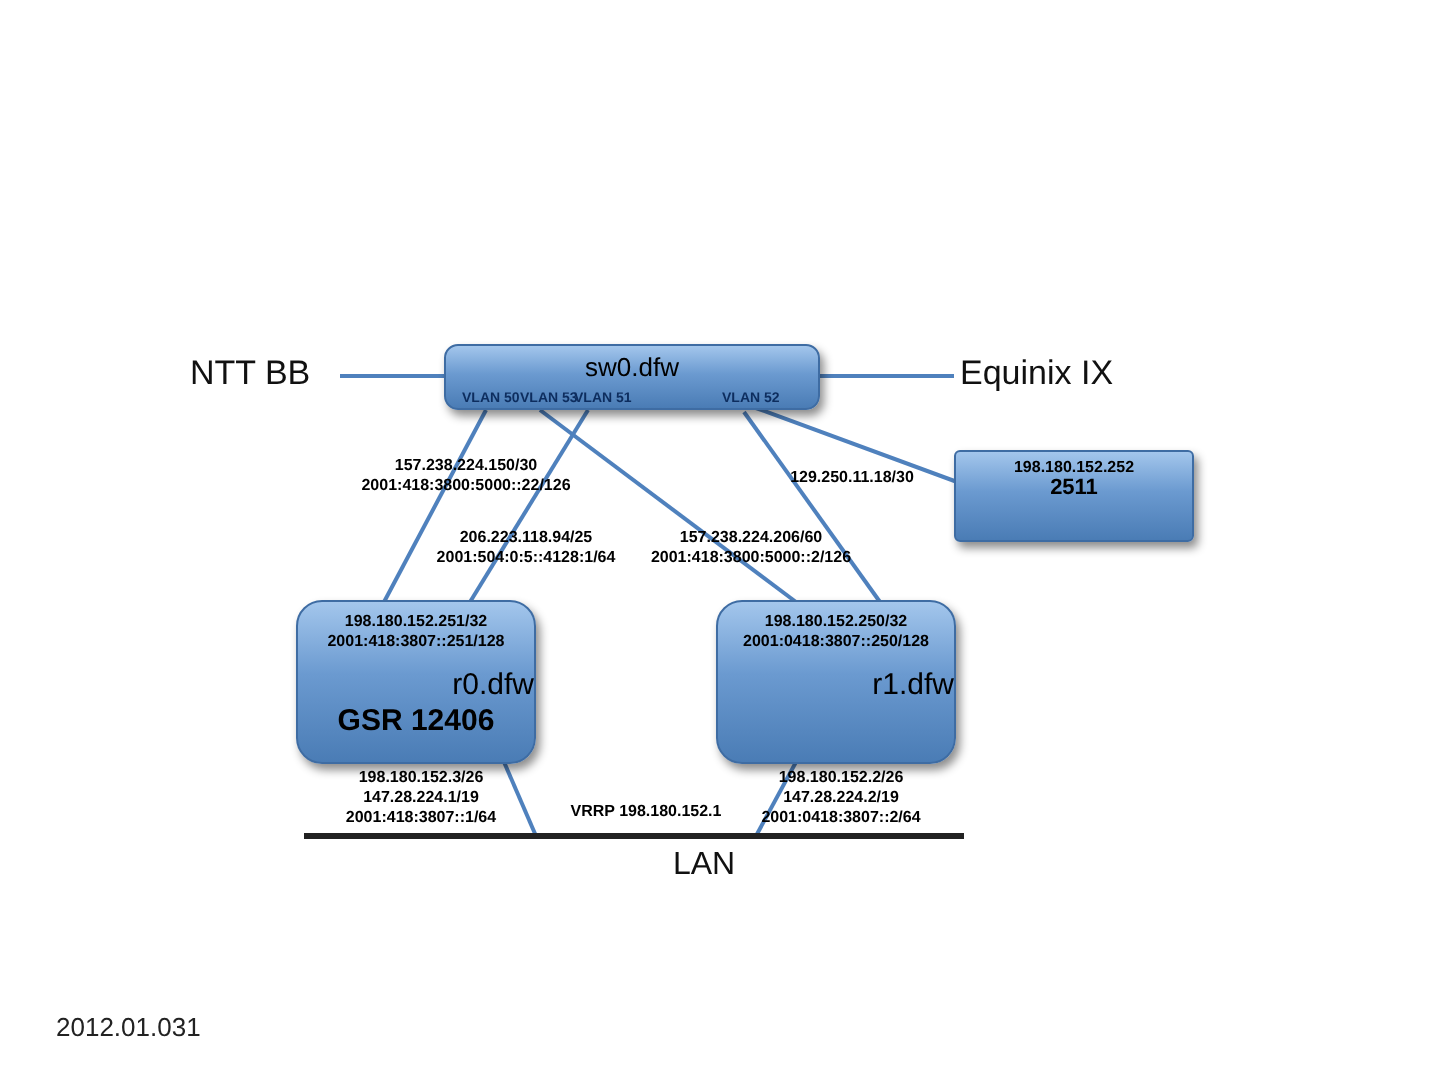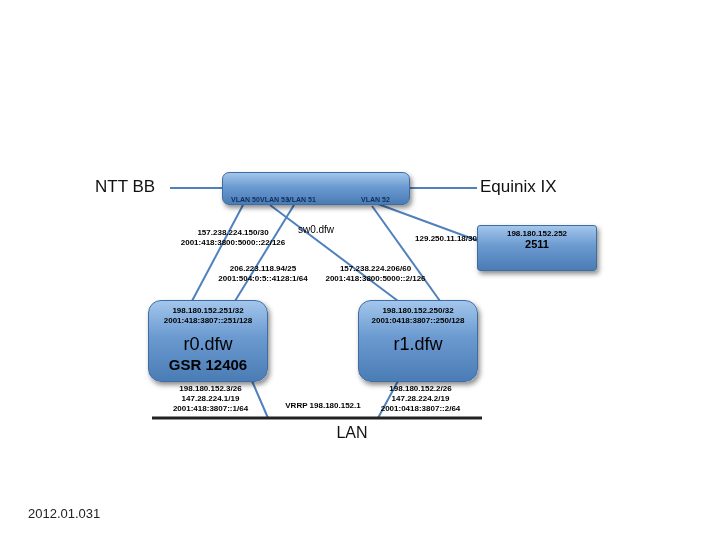--- a/index.html
+++ b/index.html
@@ -15,37 +15,37 @@
   .wires { position:absolute; top:0; left:0; width:720px; height:540px; }
   .endlabel { position:absolute; font-size:17px; color:#111; white-space:nowrap; }
   .ntt { left:95px; top:177px; }
   .equinix { left:480px; top:177px; }
   .box {
     position:absolute; text-align:center; color:#000;
     background:linear-gradient(180deg,#a3c6ec 0%, #6b9ad0 45%, #4a7cb5 100%);
     border:1px solid #3e6ca3; box-shadow:2px 3px 5px rgba(0,0,0,0.45);
   }
   .switch { left:222px; top:172px; width:188px; height:33px; border-radius:7px; }
-  .sw-name { font-size:10px; padding-top:16px;margin-top:35px; }
+  .sw-name { font-size:13px; padding-top:3px; }
   .vlan { position:absolute; bottom:1px; font-size:7px; font-weight:bold; color:#0d2d5e; white-space:nowrap; }
   .vlan.v0 { left:8px; } .vlan.v1 { left:37px; } .vlan.v2 { left:64px; } .vlan.v3 { left:138px; }
   .o0box { left:477px; top:225px; width:120px; height:46px; border-radius:3px; padding-top:3px; }
   .o0box .ip { font-size:8px; font-weight:bold; }
   .o0box .name { font-size:13px; font-weight:bold; }
   .o0box .model { font-size:11px; font-weight:bold; }
   .rbox { width:120px; height:82px; border-radius:13px; padding-top:5px; }
   .r0box { left:148px; top:300px; }
   .r1box { left:358px; top:300px; }
   .rbox .ip { font-size:8px; font-weight:bold; line-height:10px; }
-  .rbox .name { font-size:18px; margin-top:8px; }
+  .rbox .name { font-size:15px; margin-top:8px;text-align:right; }
   .rbox .model { font-size:15px; font-weight:bold; margin-top:1px; }
   .r1box .model { font-size:18px; }
   .iplabel { position:absolute; text-align:center; font-size:8px; font-weight:bold; color:#000; line-height:10px; white-space:nowrap; }
   .lbl-ntt-uplink { left:158px; top:228px; width:150px; }
-  .lbl-o0-uplink { left:406px; top:234px; width:80px;text-align:center; }
+  .lbl-o0-uplink { left:386px; top:234px; width:80px;text-align:center; }
   .lbl-ix-peering { left:188px; top:264px; width:150px; }
   .lbl-eq-uplink { left:298px; top:264px; width:155px; }
   .lbl-r0-lan { left:148px; top:384px; width:125px; }
   .lbl-vrrp { left:278px; top:401px; width:90px; }
   .lbl-r1-lan { left:358px; top:384px; width:125px; }
   .lan-label { position:absolute; left:322px; top:424px; width:60px; text-align:center; font-size:16px; }
   .footer { position:absolute; left:28px; top:506px; font-size:13px; color:#222; }
 </style>
 </head>
 <body>

